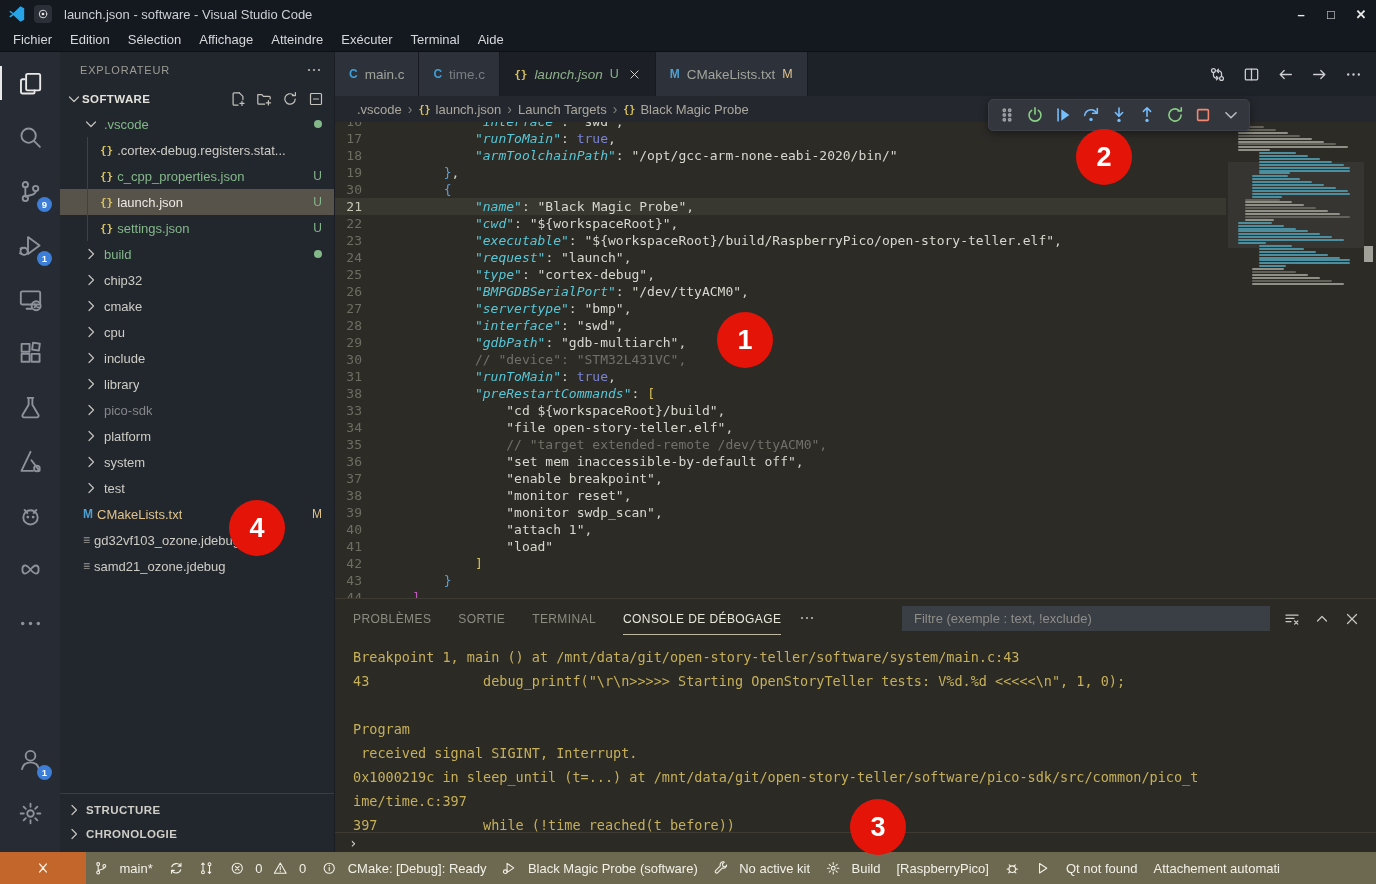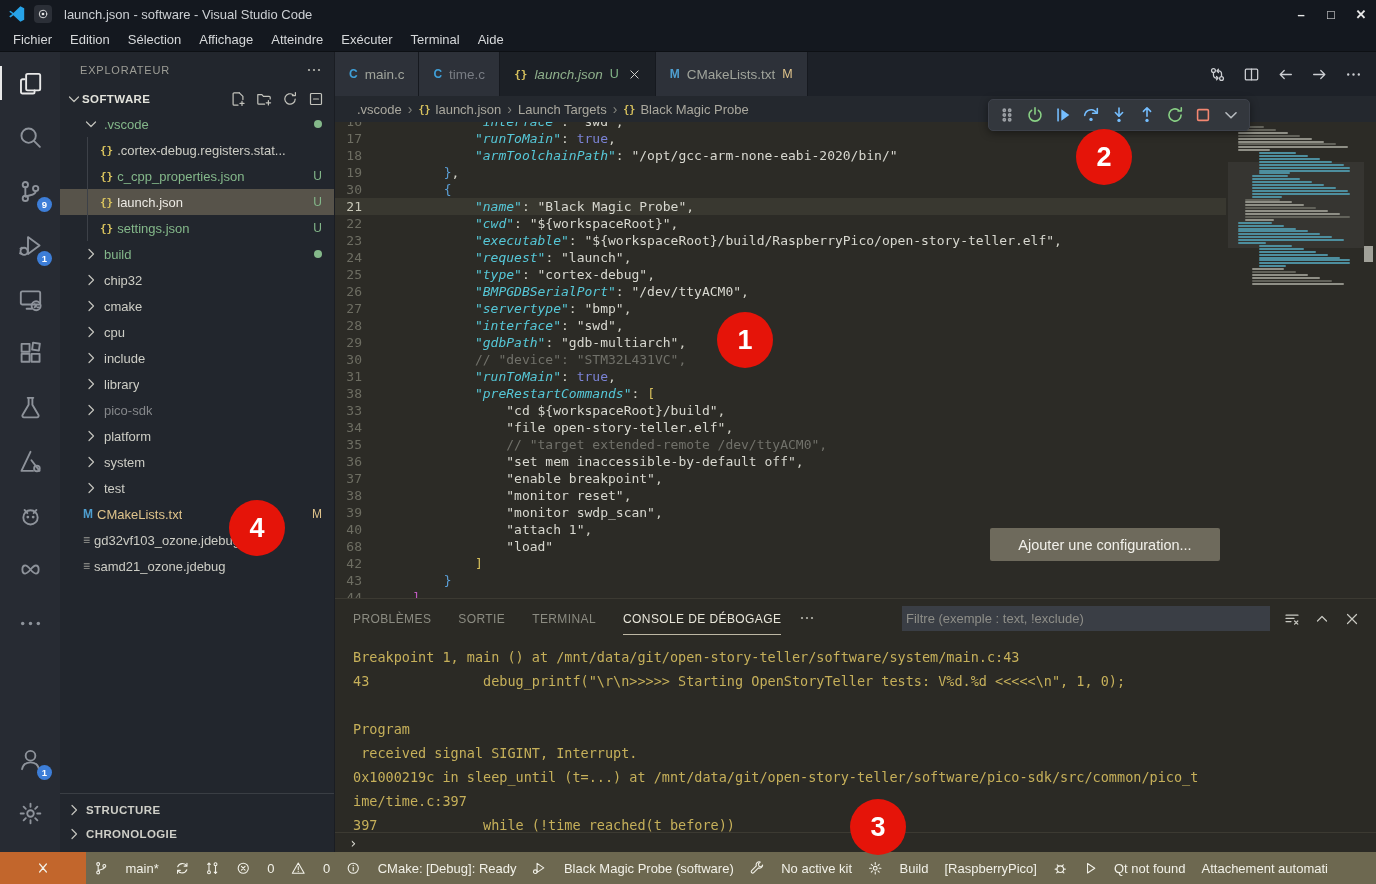--- a/index.html
+++ b/index.html
@@ -141,34 +141,34 @@
 
   
   .panel { height:254px; flex:none; background:#2b2a25; border-top:1px solid #3c3a32;
            display:flex; flex-direction:column; }
   .panelhead { height:38px; display:flex; align-items:center; padding:0 12px 0 18px; flex:none; }
   .ptabs { display:flex; gap:27px; font-size:12px; letter-spacing:.4px; color:#8c8c82; }
   .ptab { padding:10px 0 8px; }
   .ptab.active { color:#e8e6da; border-bottom:1px solid #bdb7a4; }
   .pmore { color:#b9b9b0; margin-left:18px; display:flex; }
   .filter { margin-left:auto; width:368px; height:25px; background:#3a3e45; border:none;
-            color:#d8d8d0; font-size:13px; padding:0 4px; font-family:"Liberation Sans",sans-serif; }
+            color:#d8d8d0; font-size:13px; padding:0 12px; font-family:"Liberation Sans",sans-serif; }
   .filter::placeholder { color:#8e8e88; }
   .pacts { display:flex; gap:14px; color:#c9c9c2; margin-left:14px; padding-right:4px; }
   .pacts .ic { width:16px; height:16px; }
   .console { flex:1; padding:8px 0 0 18px; font-family:"DejaVu Sans Mono",monospace;
              font-size:13.5px; line-height:24px; color:#c6b05a; white-space:pre; overflow:hidden; }
   .promptrow { height:20px; border-top:1px solid #3c3a32; display:flex; align-items:center;
                padding-left:14px; color:#d8d8d0; font-size:14px; flex:none;
                font-family:"DejaVu Sans Mono",monospace; }
 
   
   .statusbar { height:32px; background:#6d6850; display:flex; align-items:center; flex:none;
                color:#f2f1e8; font-size:13px; overflow:hidden; }
-  .sbitem { display:flex; align-items:center; gap:17px; padding:0 8px; height:100%;
+  .sbitem { display:flex; align-items:center; gap:11px; padding:0 8px; height:100%;
             white-space:nowrap; }
   .sbitem .ic { width:14.5px; height:14.5px; }
   .sbitem.accent { background:#c2662c; width:86px; justify-content:center; padding:0; }
   .sbitem.accent .ic { width:16px; height:16px; }
 
   
   .ann { position:absolute; width:56px; height:56px; border-radius:50%; background:#e51409;
          color:#fff; display:flex; align-items:center; justify-content:center; font-size:27px;
          font-weight:bold; z-index:40; }
 </style>
@@ -591,21 +591,21 @@
             <div class="cl" style="top:246px"><span class="ln">31</span><span class="lt"><span class="tk-w">            </span><span class="tk-k">"runToMain"</span><span class="tk-p">: </span><span class="tk-b">true</span><span class="tk-p">,</span></span></div>
             <div class="cl" style="top:263px"><span class="ln">38</span><span class="lt"><span class="tk-w">            </span><span class="tk-k">"preRestartCommands"</span><span class="tk-p">: </span><span class="tk-y">[</span></span></div>
             <div class="cl" style="top:280px"><span class="ln">33</span><span class="lt"><span class="tk-w">                </span><span class="tk-s">"cd ${workspaceRoot}/build"</span><span class="tk-p">,</span></span></div>
             <div class="cl" style="top:297px"><span class="ln">34</span><span class="lt"><span class="tk-w">                </span><span class="tk-s">"file open-story-teller.elf"</span><span class="tk-p">,</span></span></div>
             <div class="cl" style="top:314px"><span class="ln">35</span><span class="lt"><span class="tk-w">                </span><span class="tk-c">// "target extended-remote /dev/ttyACM0",</span></span></div>
             <div class="cl" style="top:331px"><span class="ln">36</span><span class="lt"><span class="tk-w">                </span><span class="tk-s">"set mem inaccessible-by-default off"</span><span class="tk-p">,</span></span></div>
             <div class="cl" style="top:348px"><span class="ln">37</span><span class="lt"><span class="tk-w">                </span><span class="tk-s">"enable breakpoint"</span><span class="tk-p">,</span></span></div>
             <div class="cl" style="top:365px"><span class="ln">38</span><span class="lt"><span class="tk-w">                </span><span class="tk-s">"monitor reset"</span><span class="tk-p">,</span></span></div>
             <div class="cl" style="top:382px"><span class="ln">39</span><span class="lt"><span class="tk-w">                </span><span class="tk-s">"monitor swdp_scan"</span><span class="tk-p">,</span></span></div>
             <div class="cl" style="top:399px"><span class="ln">40</span><span class="lt"><span class="tk-w">                </span><span class="tk-s">"attach 1"</span><span class="tk-p">,</span></span></div>
-            <div class="cl" style="top:416px"><span class="ln">68</span><span class="lt"><span class="tk-w">                </span><span class="tk-s">"load"</span></span></div>
+            <div class="cl" style="top:416px"><span class="ln">41</span><span class="lt"><span class="tk-w">                </span><span class="tk-s">"load"</span></span></div>
             <div class="cl" style="top:433px"><span class="ln">42</span><span class="lt"><span class="tk-w">            </span><span class="tk-y">]</span></span></div>
             <div class="cl" style="top:450px"><span class="ln">43</span><span class="lt"><span class="tk-w">        </span><span class="tk-u">}</span></span></div>
             <div class="cl" style="top:467px"><span class="ln">44</span><span class="lt"><span class="tk-w">    </span><span class="tk-m">]</span></span></div>
           </div>
         <div class="minimap" id="minimap">
             <div class="mband" style="top:40px;height:86px"></div>
             <div class="mrow" style="top:4px;left:6px;width:26px;background:#62625a"></div>
             <div class="mrow" style="top:6.9px;left:6px;width:38px;background:#62625a"></div>
             <div class="mrow" style="top:9.8px;left:6px;width:50px;background:#8f8f86"></div>
             <div class="mrow" style="top:12.7px;left:6px;width:62px;background:#62625a"></div>
@@ -657,21 +657,20 @@
             <div class="mrow" style="top:146.1px;left:20px;width:32px;background:#8f8f86"></div>
             <div class="mrow" style="top:149px;left:20px;width:44px;background:#62625a"></div>
             <div class="mrow" style="top:151.9px;left:20px;width:56px;background:#8f8f86"></div>
             <div class="mrow" style="top:154.79999999999998px;left:20px;width:68px;background:#8f8f86"></div>
             <div class="mrow" style="top:157.7px;left:20px;width:80px;background:#62625a"></div>
             <div class="mrow" style="top:160.6px;left:20px;width:92px;background:#8f8f86"></div>
           </div>
         <div class="vscroll">
             <div class="vthumb"></div>
           </div>
-        <button class="addcfg">Ajouter une configuration...</button>
       </div>
       <div class="panel">
         <div class="panelhead">
           <div class="ptabs" id="panel-tabs">
               <span class="ptab">PROBLÈMES</span>
               <span class="ptab">SORTIE</span>
               <span class="ptab">TERMINAL</span>
               <span class="ptab active">CONSOLE DE DÉBOGAGE</span>
             </div>
           <span class="pmore" id="panel-more">

